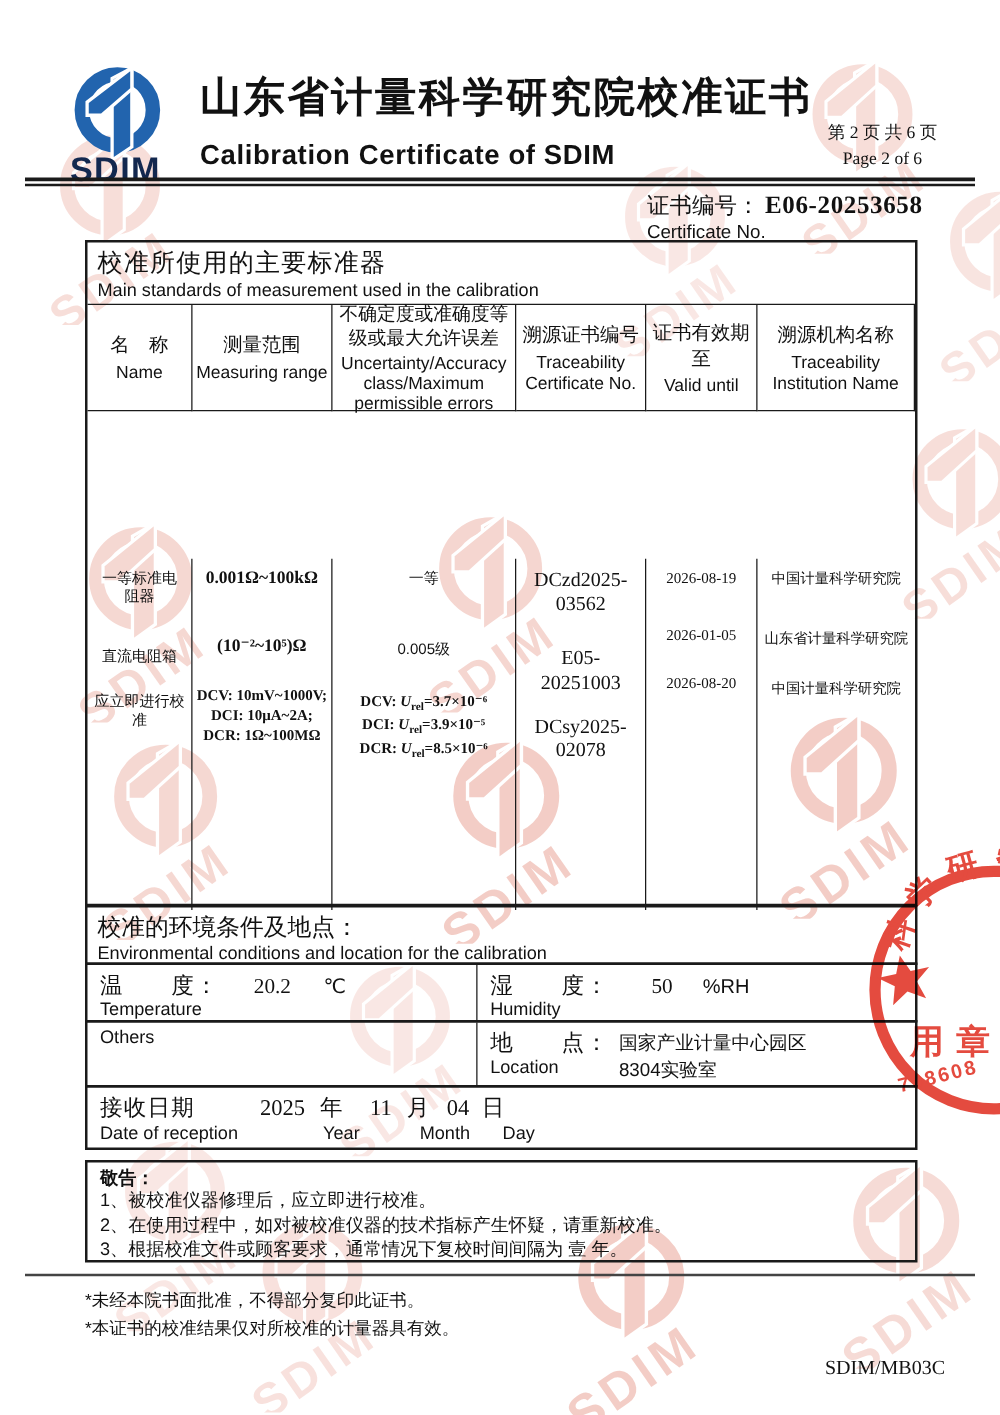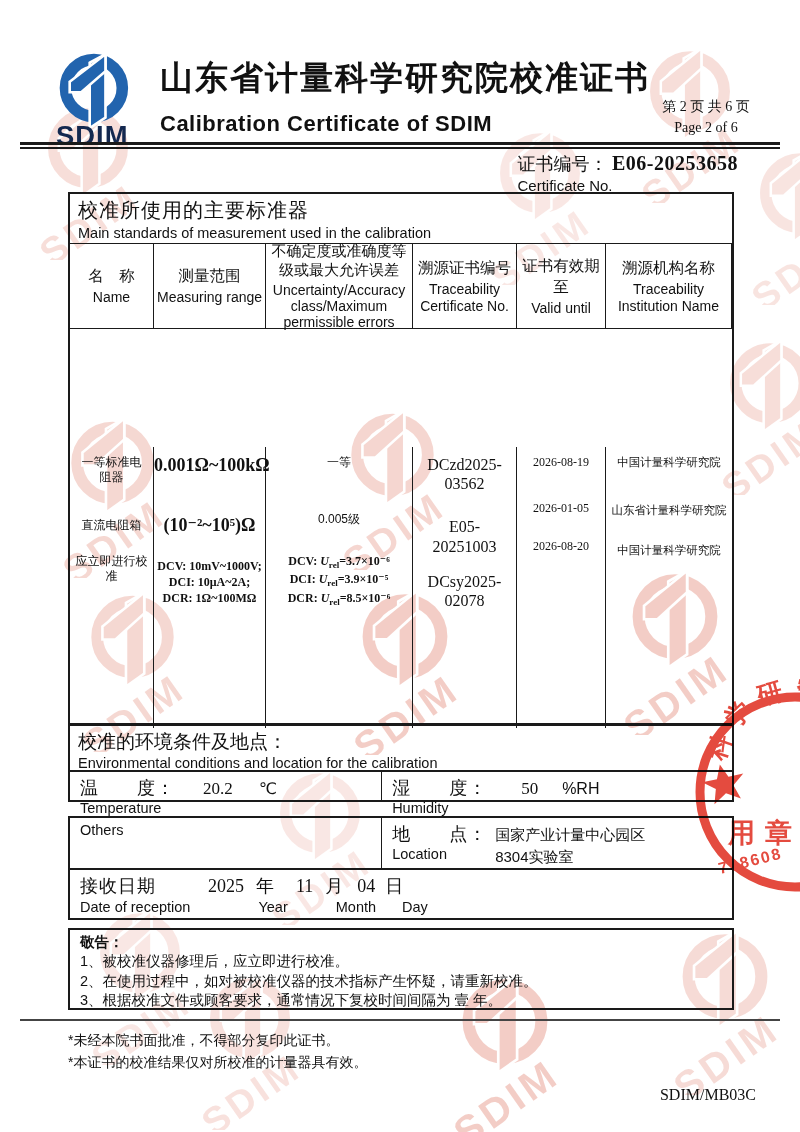--- a/index.html
+++ b/index.html
@@ -36,37 +36,37 @@
   .gcell { border-right:1px solid #1a1a1a; text-align:center; }
   .gcell:last-child { border-right:none; }
   .ghead { border-bottom:1px solid #1a1a1a; height:85px; display:flex; flex-direction:column; justify-content:center; padding:2px; }
   .ghead .cn { font-size:15.5px; }
   .ghead .en { font-size:14px; line-height:1.15; margin-top:2px; }
   .gbody { padding-top:6px; }
   .entry { margin-bottom:0; }
   .e1 { margin-top:2px; } .e2 { margin-top:22px; } .e3 { margin-top:20px; }
   .c-name .e2 { margin-top:33px; } .c-name .e3 { margin-top:21px; }
   .small-cn { font-size:12px; line-height:1.25; }
-  .range-v { font-family:"Liberation Serif","DejaVu Serif",serif; font-size:18px; font-weight:600; }
+  .range-v { font-family:"Liberation Serif","DejaVu Serif",serif; font-size:14px; font-weight:600; }
   .range3 { font-family:"Liberation Serif","DejaVu Serif",serif; font-size:12px; font-weight:600; line-height:1.35; white-space:pre-line; }
   .unc3 { font-family:"Liberation Serif","DejaVu Serif",serif; font-size:12px; font-weight:600; line-height:1.35; }
   .unc3 .sym { font-style:italic; }
   .unc3 sub { font-size:9px; }
   .certno { font-family:"Liberation Serif","DejaVu Serif",serif; font-size:16px; line-height:1.2; padding:0 6px; }
   .datev { font-family:"Liberation Serif","DejaVu Serif",serif; font-size:12px; }
   .inst { font-size:11.5px; }
   .c-cert .e2 { margin-top:24px; } .c-cert .e3 { margin-top:16px; }
   .c-date .e2 { margin-top:31px; } .c-date .e3 { margin-top:23px; }
   .c-inst .e2 { margin-top:33px; } .c-inst .e3 { margin-top:25px; }
   
   .env-title { top:724px; height:48px; padding:3px 8px; }
   .env-title .cn { font-size:19px; }
   .env-title .en { font-size:14.5px; }
   .row-box { display:flex; }
-  .temp-row { top:770px; height:32px; }
+  .temp-row { top:770px; height:48px; }
   .others-row { top:816px; height:54px; }
   .recept-row { top:868px; height:52px; }
   .half { flex:0 0 47%; padding:4px 10px 2px 10px; }
   .half.right { flex:1; border-left:1px solid #1a1a1a; }
   .lab-line { display:flex; align-items:baseline; font-size:18px; }
   .lab-cn { letter-spacing:1px; }
   .val { font-family:"Liberation Serif","DejaVu Serif",serif; font-size:17px; }
   .lab-en { font-size:14.5px; margin-top:0px; }
   .loc-val { font-size:15px; line-height:1.45; white-space:pre-line; text-align:left; }
   .others-row .half.left .lab-line { margin-top:4px; }

